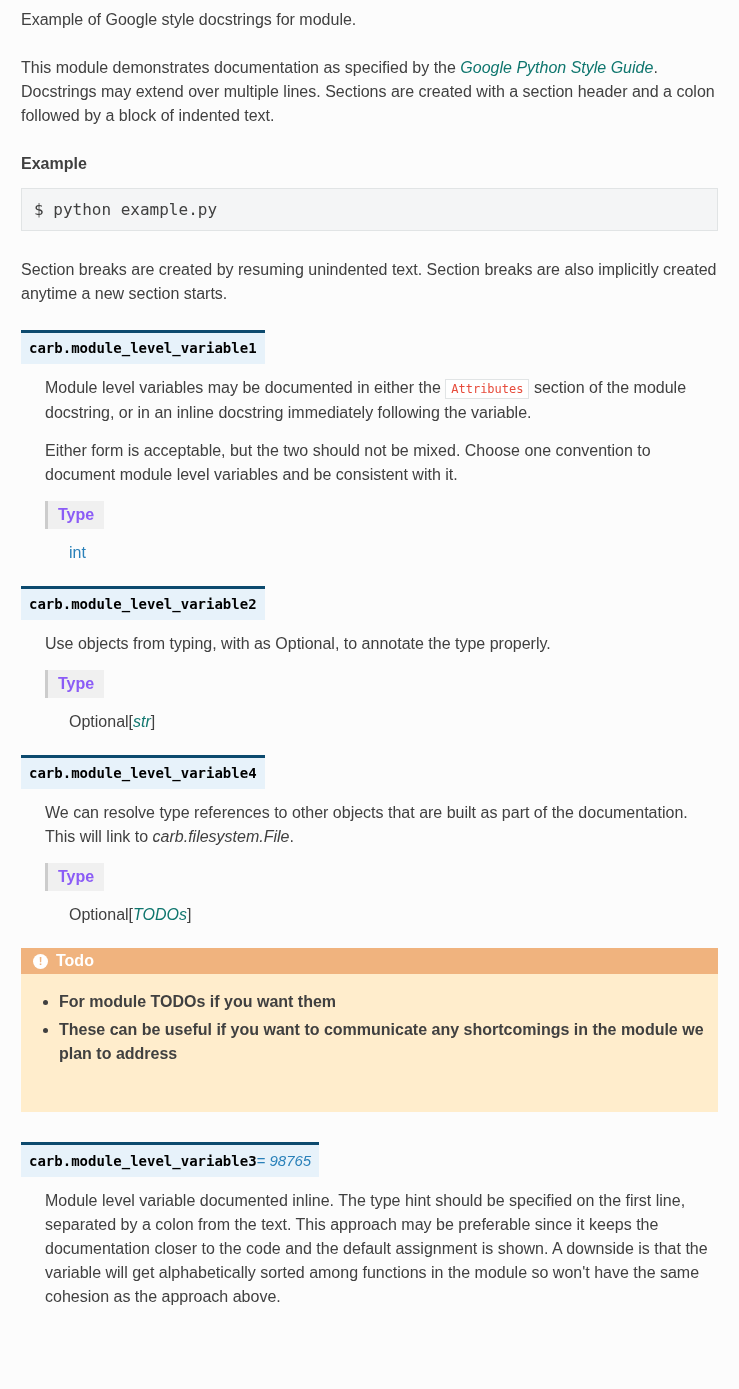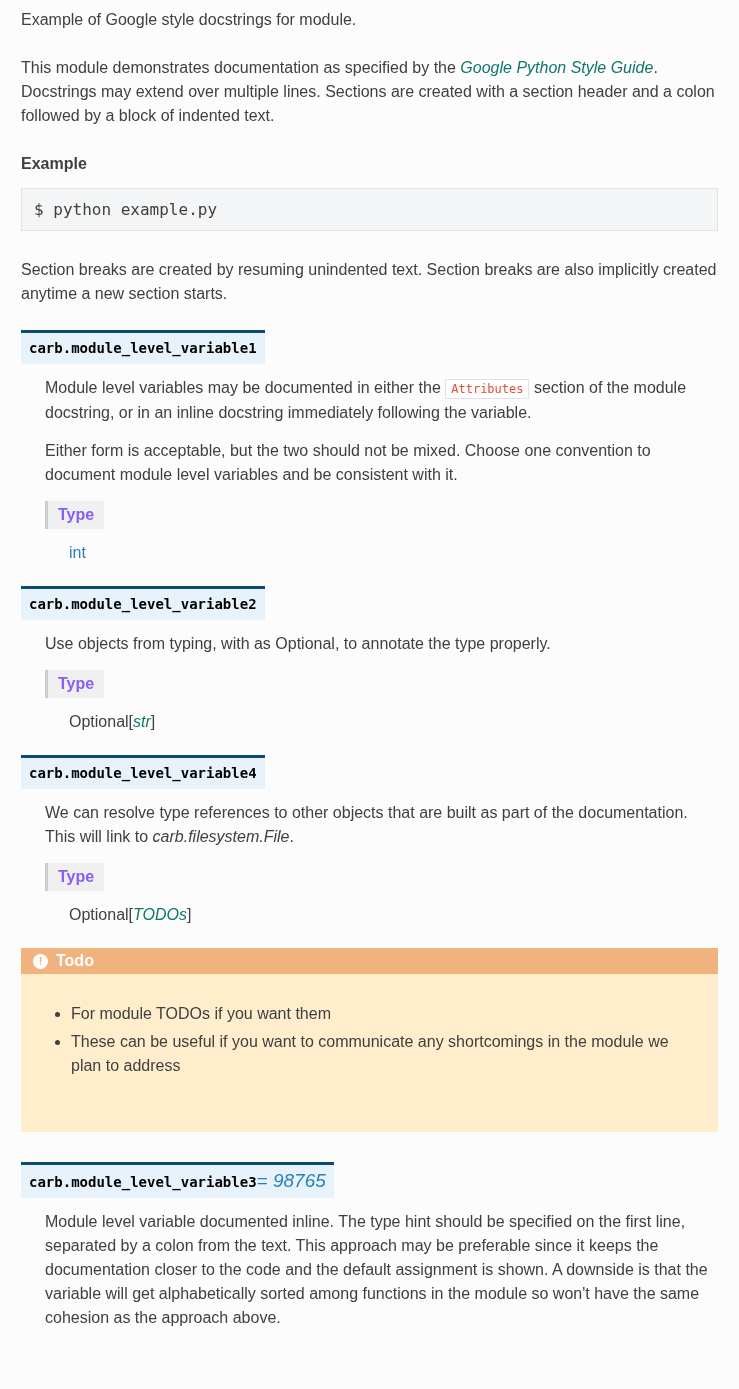--- a/index.html
+++ b/index.html
@@ -58,21 +58,21 @@
     font-family: "DejaVu Sans Mono", monospace;
     font-size: 14px;
     line-height: 19px;
     font-weight: bold;
     color: #000000;
   }
   dt.sig .property {
     font-family: "Liberation Sans", sans-serif;
     font-style: italic;
     font-weight: normal;
-    font-size: 19px;
+    font-size: 15px;
     color: #2980b9;
   }
   dd.desc { margin: 0 0 0 24px; }
   dd.desc p { margin: 0 0 14px 0; }
 
   .field { margin-top: 12px; }
   .field dt {
     display: table;
     background: #f0f0f0;
     border-left: 3px solid #cccccc;
@@ -104,21 +104,21 @@
     background: #ffffff;
     color: #f0b37e;
     display: inline-flex;
     align-items: center;
     justify-content: center;
     font-size: 11px;
     font-weight: bold;
     flex: 0 0 auto;
   }
   .todo-body { padding: 16px 12px 42px 12px; }
-  .todo-body ul { margin: 12px; padding-left: 26px; }
+  .todo-body ul { margin: 0; padding-left: 26px; font-weight: bold; }
   .todo-body li { margin-bottom: 4px; }
 
   em.it { font-style: italic; margin-top: 30px; }
 </style>
 </head>
 <body>
 
 <div class="content">
 
   <p>Example of Google style docstrings for module.</p>

